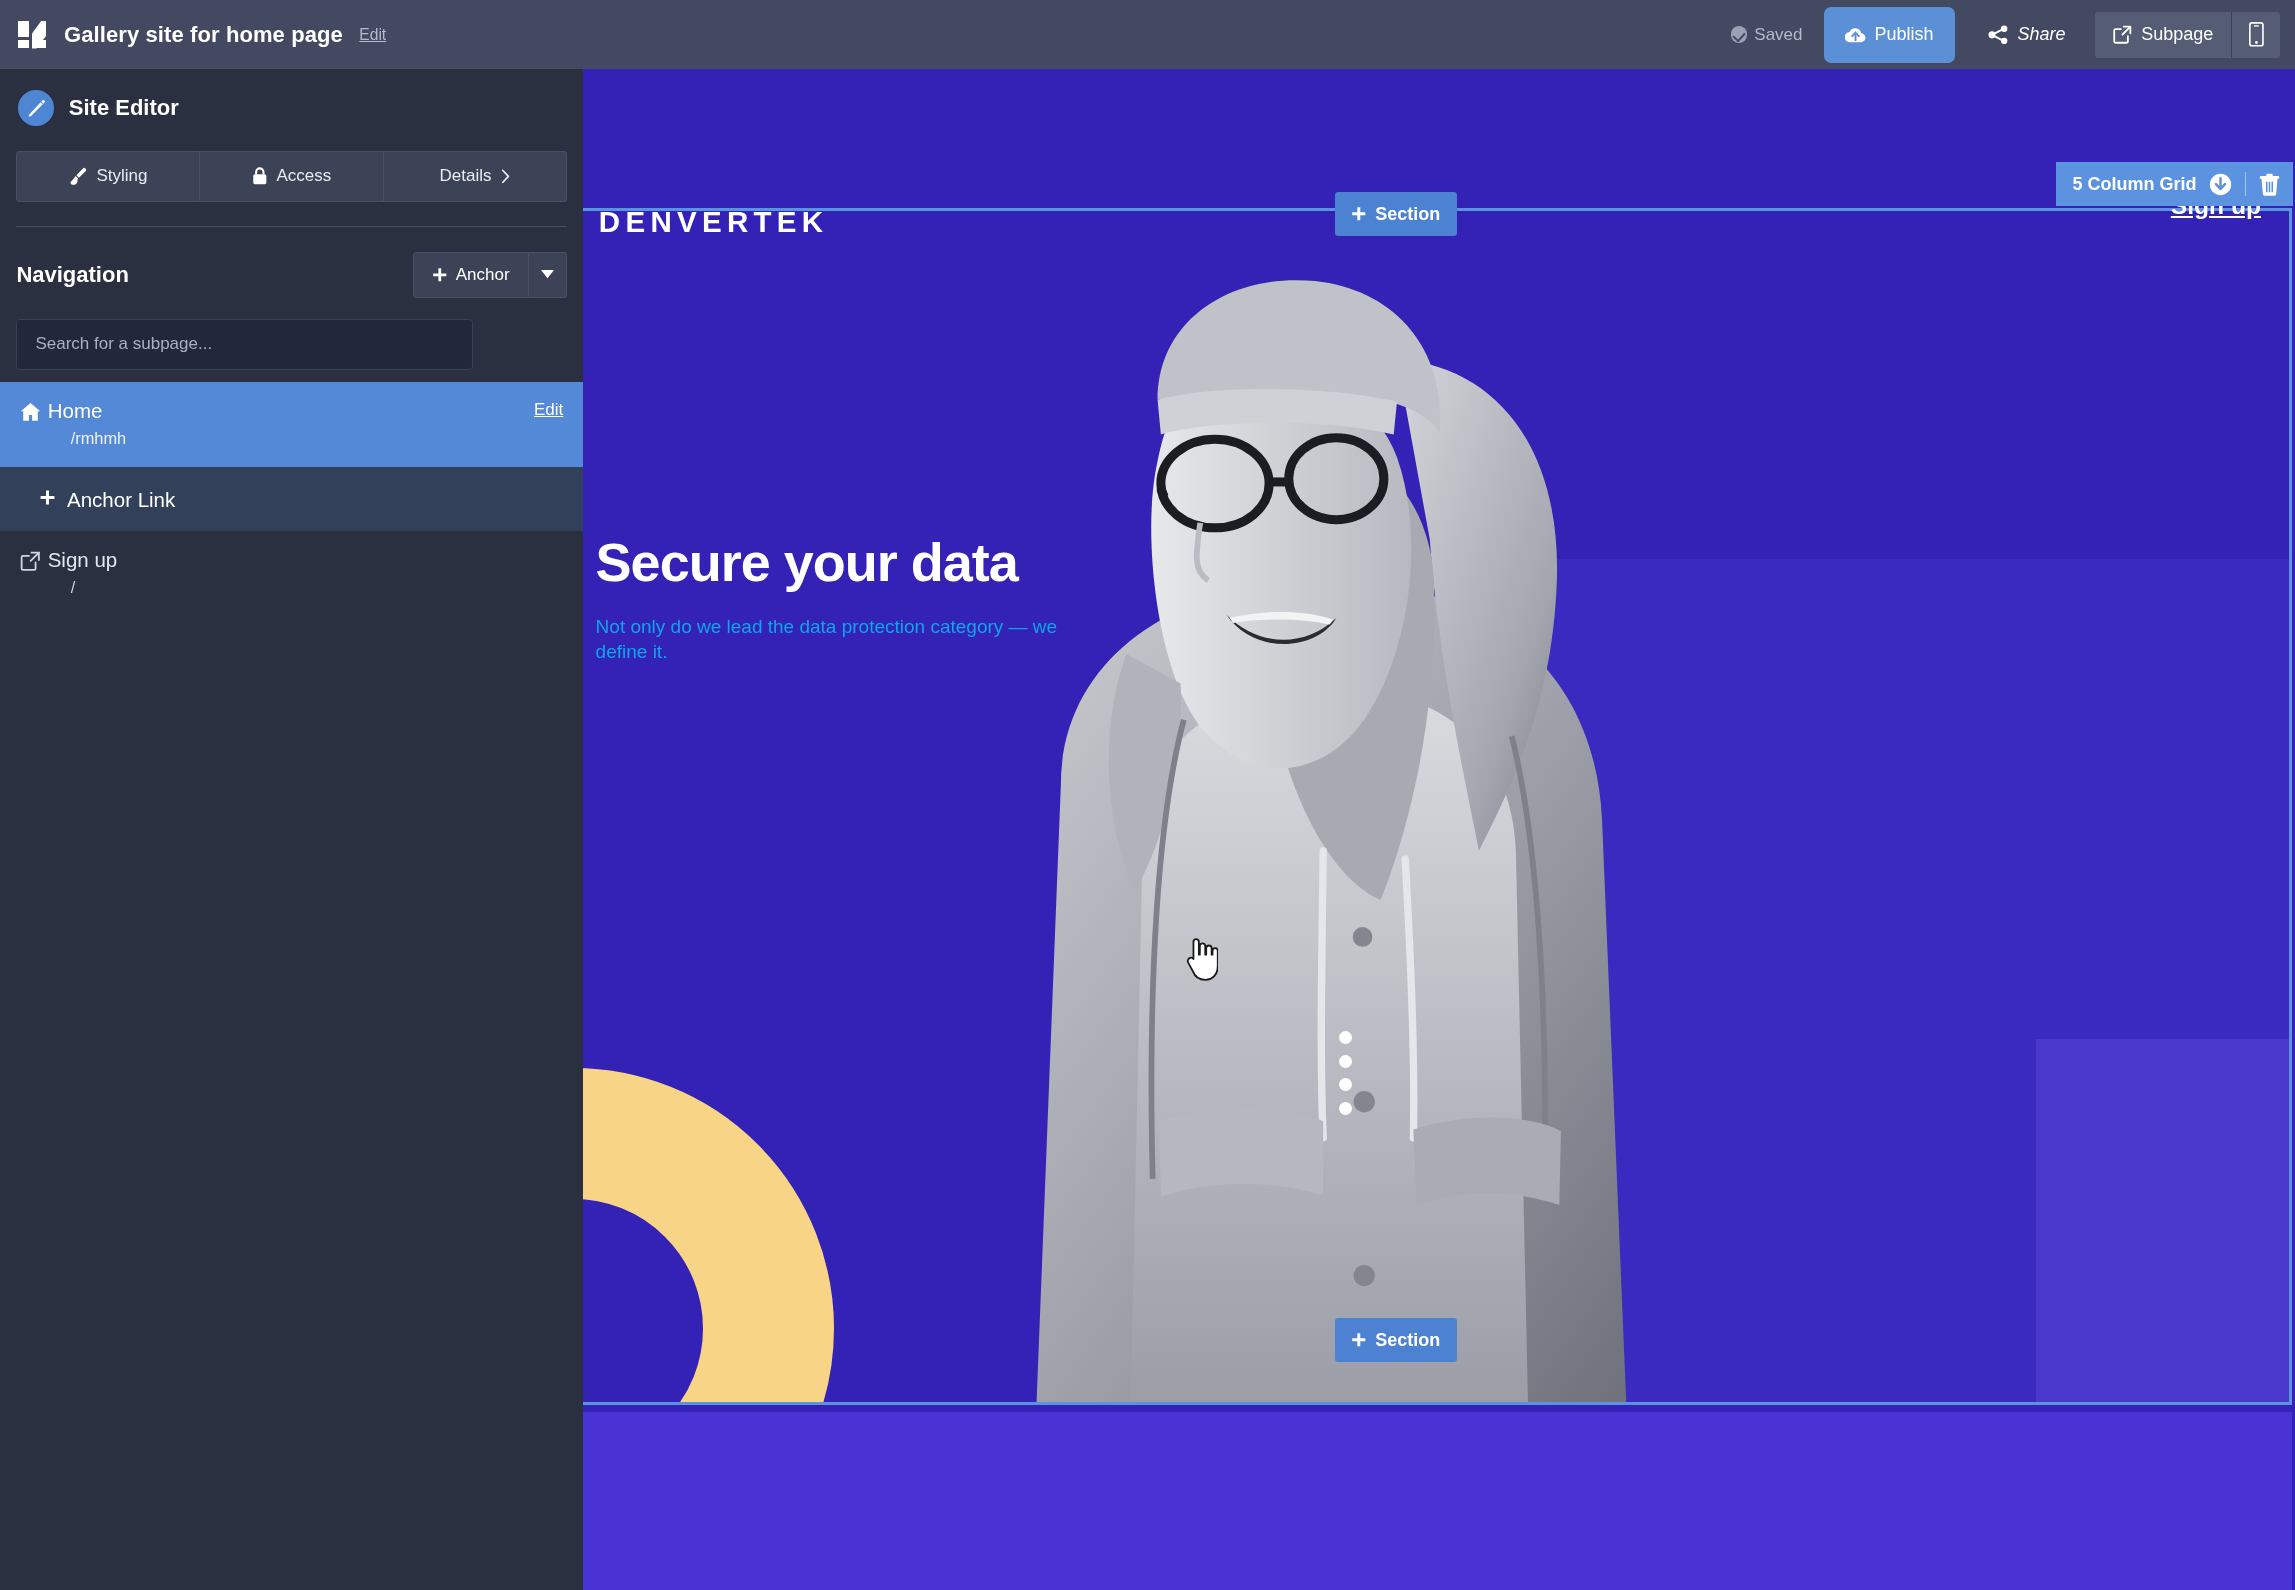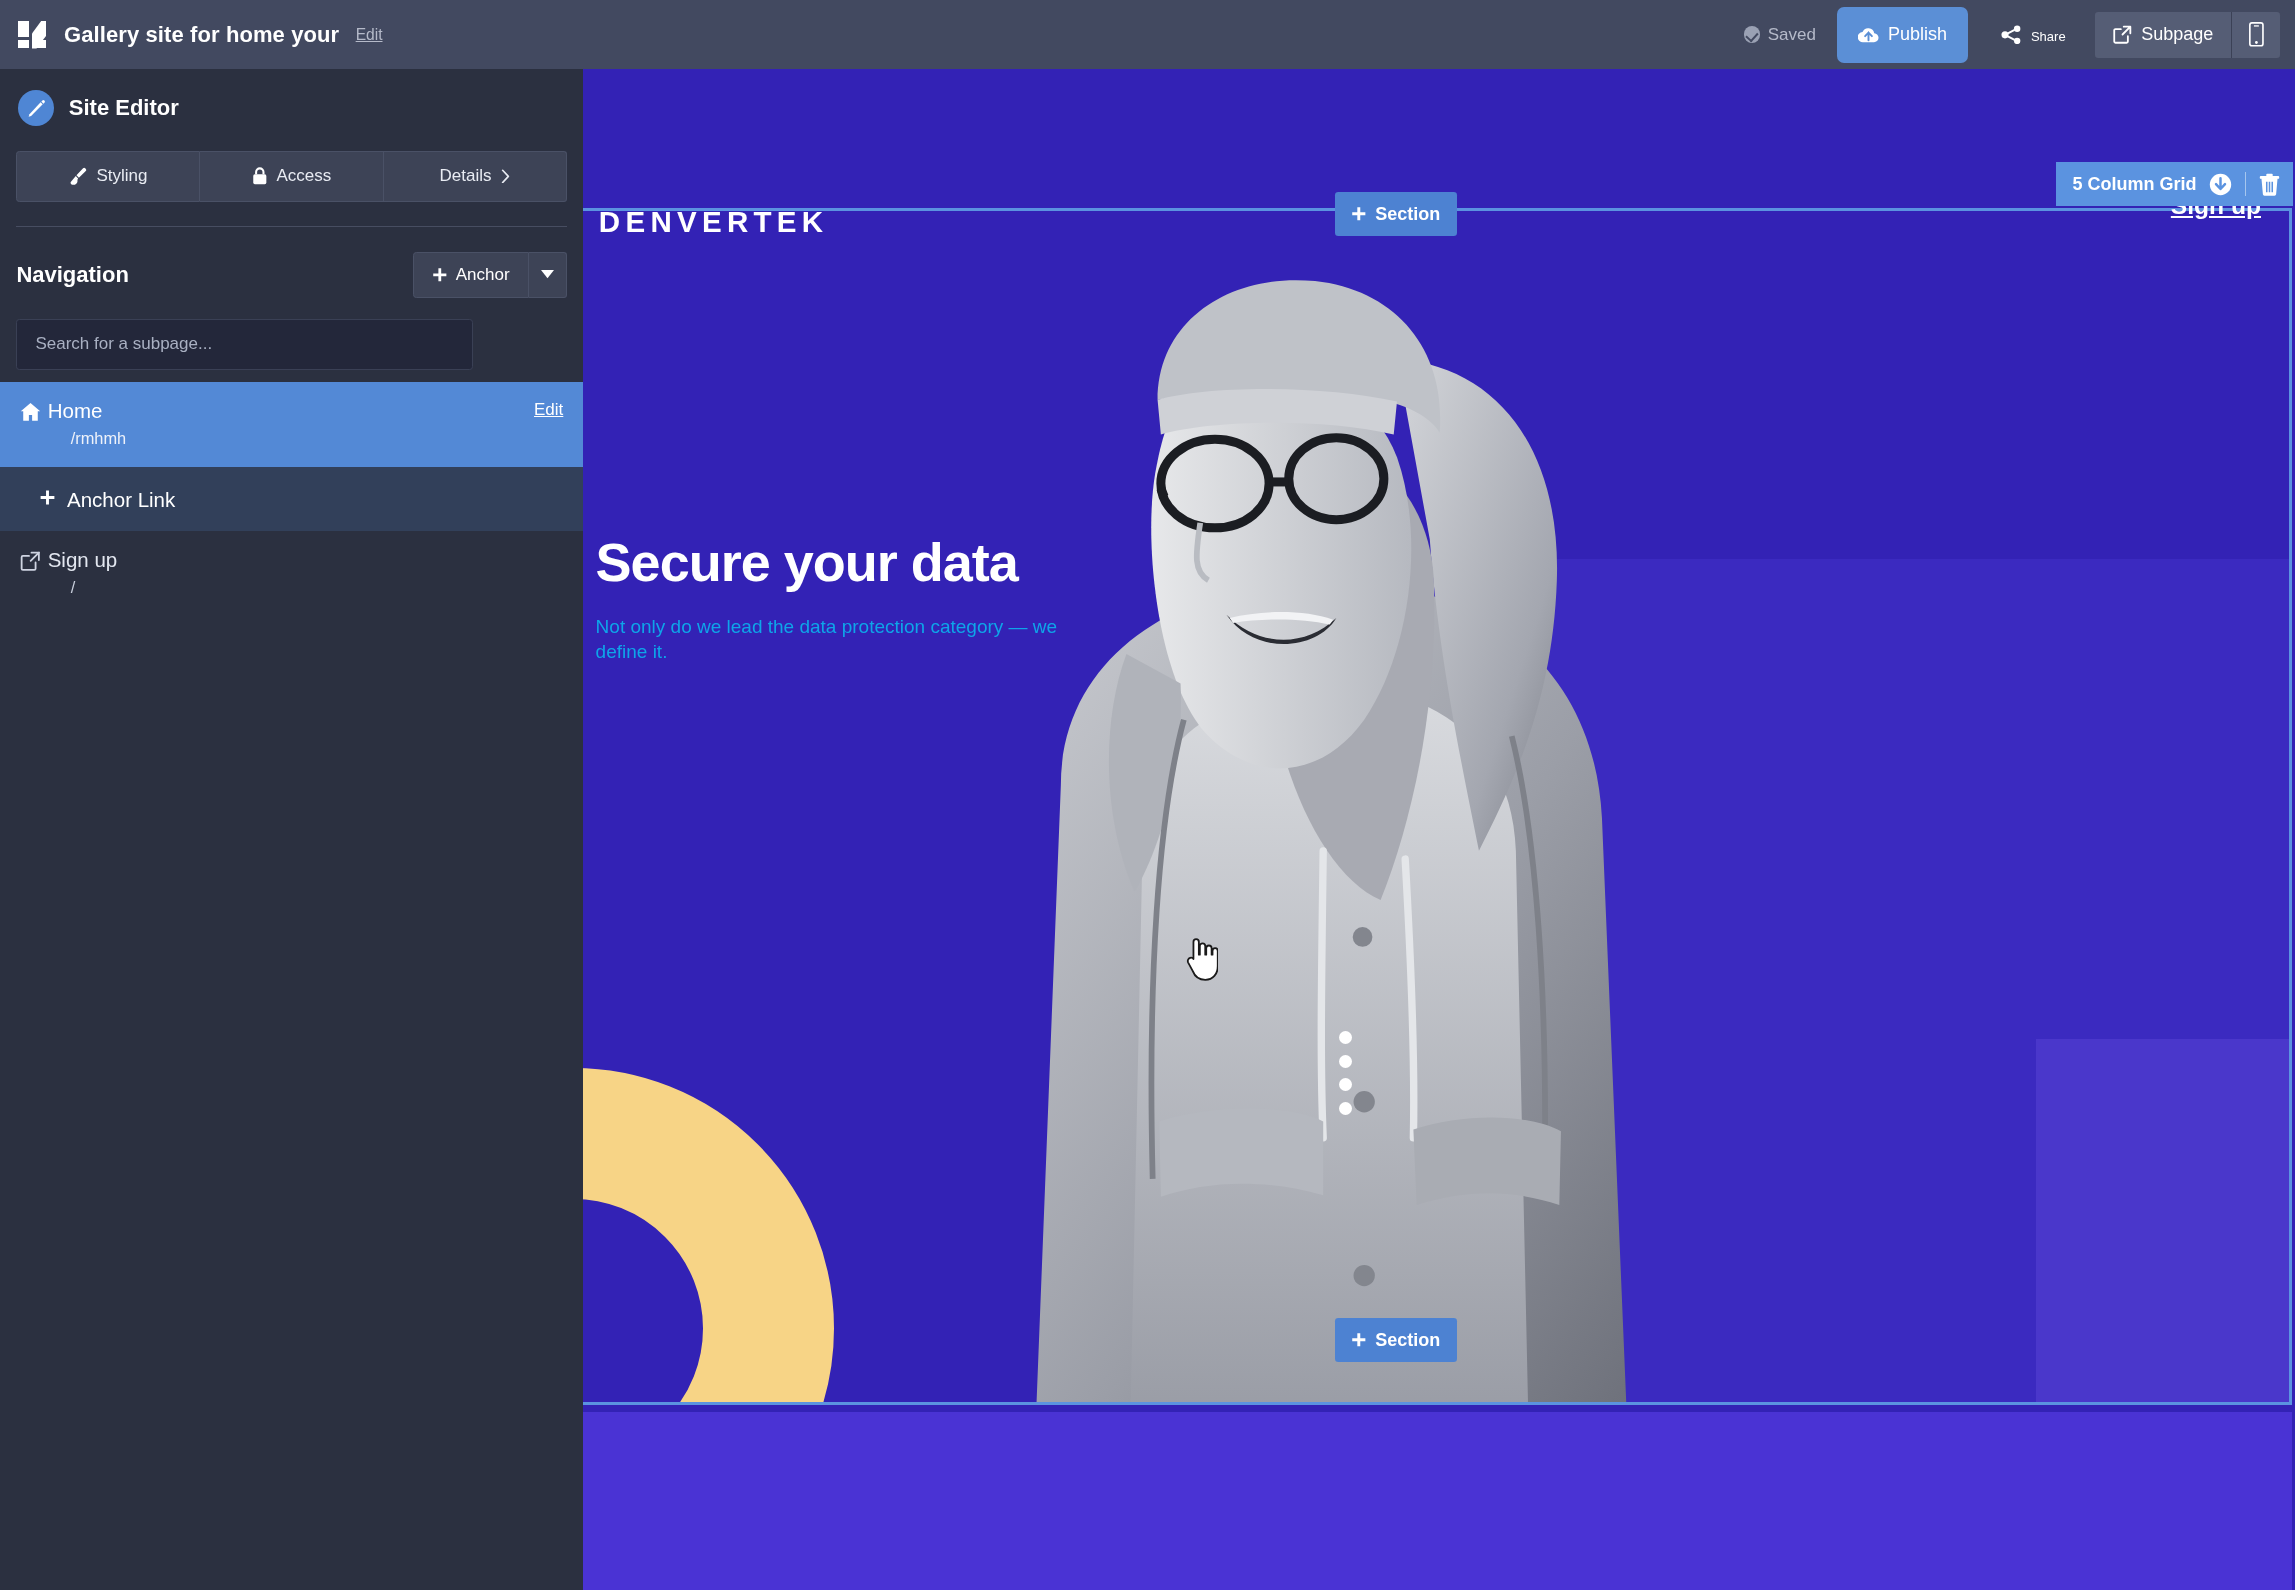--- a/index.html
+++ b/index.html
@@ -54,23 +54,23 @@
   .saved-chip .tick::after {
     content:""; position:absolute; left:4.1px; top:3.3px; width:5.7px; height:9px;
     border:solid #424960; border-width: 0 2.1px 2.1px 0; transform: rotate(42deg);
   }
   .btn-publish {
     background: #5b8fd6; color: #fff; border: 0; border-radius: 7px;
     height: 56px; padding: 0 21px; font-size: 18px; font-family: inherit;
     display: flex; align-items: center; gap: 9px; cursor: pointer; white-space: nowrap;
   }
   .btn-share {
-    background: none; border: 0; color: #fff; font-size: 13px; font-family: inherit;
-    display:flex; align-items:flex-end; gap:9px; margin-left: 33px; margin-right: 29.5px;
-    cursor: pointer; white-space: nowrap;
+    background: none; border: 0; color: #fff; font-size: 18px; font-family: inherit;
+    display:flex; align-items:center; gap:9px; margin-left: 33px; margin-right: 29.5px;
+    cursor: pointer; white-space: nowrap; font-style: italic;
   }
   .preview-group { display:flex; height: 46px; align-items: stretch; margin-right: 14.8px; }
   .btn-preview {
     background:#555d75; border:0; border-right:0.8px solid #3b4156; color:#fff;
     font-size: 18px; font-family: inherit; padding: 0 18px;
     display:flex; align-items:center; gap:9px; cursor:pointer;
     border-radius: 3.3px 0 0 3.3px; white-space: nowrap;
   }
   .btn-mobile {
     background:#555d75; border:0; width: 48px; cursor:pointer;
@@ -236,21 +236,21 @@
 </head>
 <body>
 
 <div id="topbar">
   <div id="app-logo">
     <i class="a"></i>
       <i class="d"></i>
       <i class="c"></i>
       <i class="e"></i>
   </div>
-  <div id="doc-title">Gallery site for home your</div>
+  <div id="doc-title">Gallery site for home page</div>
   <a id="doc-title-edit" href="#">Edit</a>
 
   <div id="topbar-right">
     <div class="saved-chip">
       <span class="tick"></span>
       <span>Saved</span>
     </div>
 
     <button class="btn-publish">
       <svg width="21" height="18" viewBox="0 0 26 22">

